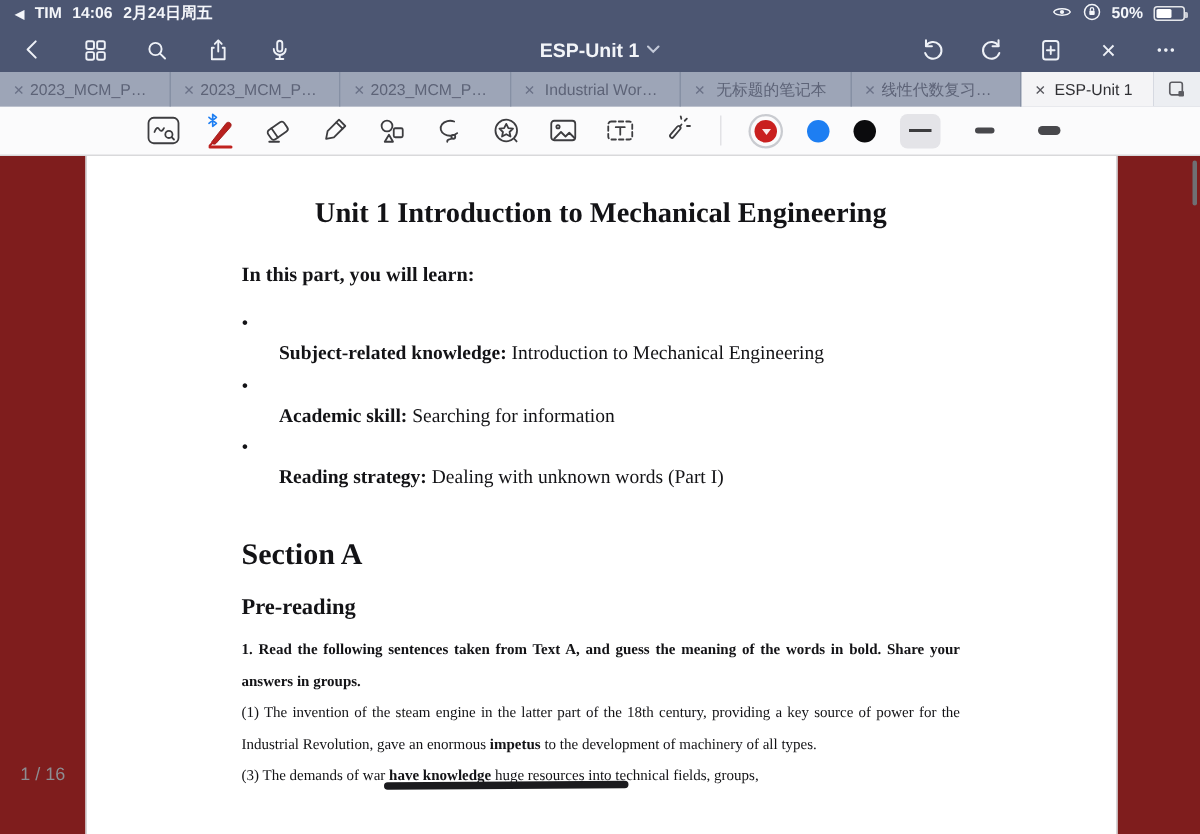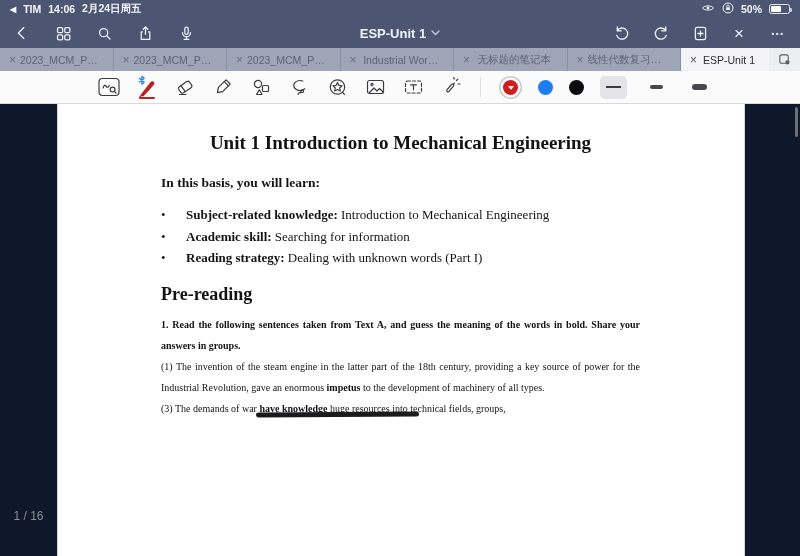--- a/index.html
+++ b/index.html
@@ -65,37 +65,37 @@
   }
   .dot.blue { background:#1d7ef2; }
   .dot.black { background:#0b0b0d; }
   .thick-btn { width:27px; height:23px; border-radius:5px; display:flex; align-items:center; justify-content:center; cursor:pointer; }
   .thick-btn.selected { background:#e4e4e8; }
   .bar-thin { width:15px; height:1.5px; background:#3c3c3e; }
   .bar-med { width:13px; height:4.5px; background:#48484c; border-radius:2.5px; }
   .bar-thick { width:15px; height:6.5px; background:#48484c; border-radius:3.5px; }
 
   
-  .content { position:absolute; top:104px; left:0; right:0; bottom:0; background:#0f172a; }
+  .content { position:absolute; top:104px; left:0; right:0; bottom:0; background:#7f1d1d; }
   .page {
     position:absolute; left:57px; top:0; width:688px; height:100%;
     background:#ffffff; border-left:1px solid #d5d5d8; border-right:1px solid #d5d5d8;
   }
   .page-inner {
     padding:24px 104px 0 103px; font-family:"Liberation Serif", serif; color:#131316; overflow:hidden; height:100%;
   }
   .doc-title { font-size:19px; font-weight:bold; text-align:center; margin-top:4px; }
   .intro { font-size:13.5px; font-weight:bold; margin-top:21px; }
   .bullets { margin-top:13px; font-size:13px; }
   .bullet { display:flex; line-height:21.5px; }
   .bullet .b-dot { width:25px; flex:0 0 25px; }
-  .bullet .b-body { flex:1; }
+  .bullet .b-body { flex:1;margin-top:20px; }
   .wrap2 { padding-left:157px; }
   .section-h { font-size:20px; font-weight:bold; margin-top:30px; }
-  .presection-h { font-size:18px; font-weight:bold; margin-top:15px; }
+  .presection-h { font-size:15px; font-weight:bold; margin-top:15px; }
   .para { font-size:10px; line-height:21px; text-align:justify; }
   .para.task { font-weight:bold; margin-top:9px; }
   .para.oneline { white-space:nowrap; }
   .struck { position:relative; }
   .struck::after {
     content:""; position:absolute; left:-3px; right:-2px; top:9px; height:5px;
     background:#1b1b1e; border-radius:3px; transform:rotate(-0.4deg);
   }
   .page-num { position:absolute; left:0; width:57px; top:405px; text-align:center; color:#8d8d92; font-size:12px; }
   .scrollbar { position:absolute; right:2px; top:3px; width:3px; height:30px; background:#6f6f73; border-radius:2px; }
@@ -331,38 +331,39 @@
       </span>
     <span class="thick-btn">
         <span class="bar-thick"></span>
       </span>
   </div>
 
   <div class="content">
     <div class="page">
       <div class="page-inner">
         <div class="doc-title">Unit 1 Introduction to Mechanical Engineering</div>
-        <div class="intro">In this basis, you will learn:</div>
+        <div class="intro">In this part, you will learn:</div>
 
         <div class="bullets">
           <div class="bullet">
             <span class="b-dot">•</span>
             <span class="b-body"><b>Subject-related knowledge:</b><span> Introduction to Mechanical Engineering</span>
             </span>
           </div>
           <div class="bullet">
             <span class="b-dot">•</span>
             <span class="b-body"><b>Academic skill:</b><span> Searching for information</span></span>
           </div>
           <div class="bullet">
             <span class="b-dot">•</span>
             <span class="b-body"><b>Reading strategy:</b><span> Dealing with unknown words (Part I)</span></span>
           </div>
         </div>
 
+        <div class="section-h">Section A</div>
         <div class="presection-h">Pre-reading</div>
 
         <div class="para task">1. Read the following sentences taken from Text A, and guess the meaning of the words in bold. Share your answers in groups.</div>
 
         <div class="para"><span>(1) The invention of the steam engine in the latter part of the 18th century, providing a key source of power for the Industrial Revolution, gave an enormous </span><b>impetus</b><span> to the development of machinery of all types.</span></div>
 
 
         <div class="para oneline"><span>(3) The demands of war </span><span class="struck"><b>have knowledge</b><span> huge resources into te</span></span><span>chnical fields, groups,</span></div>
       </div>
     </div>

